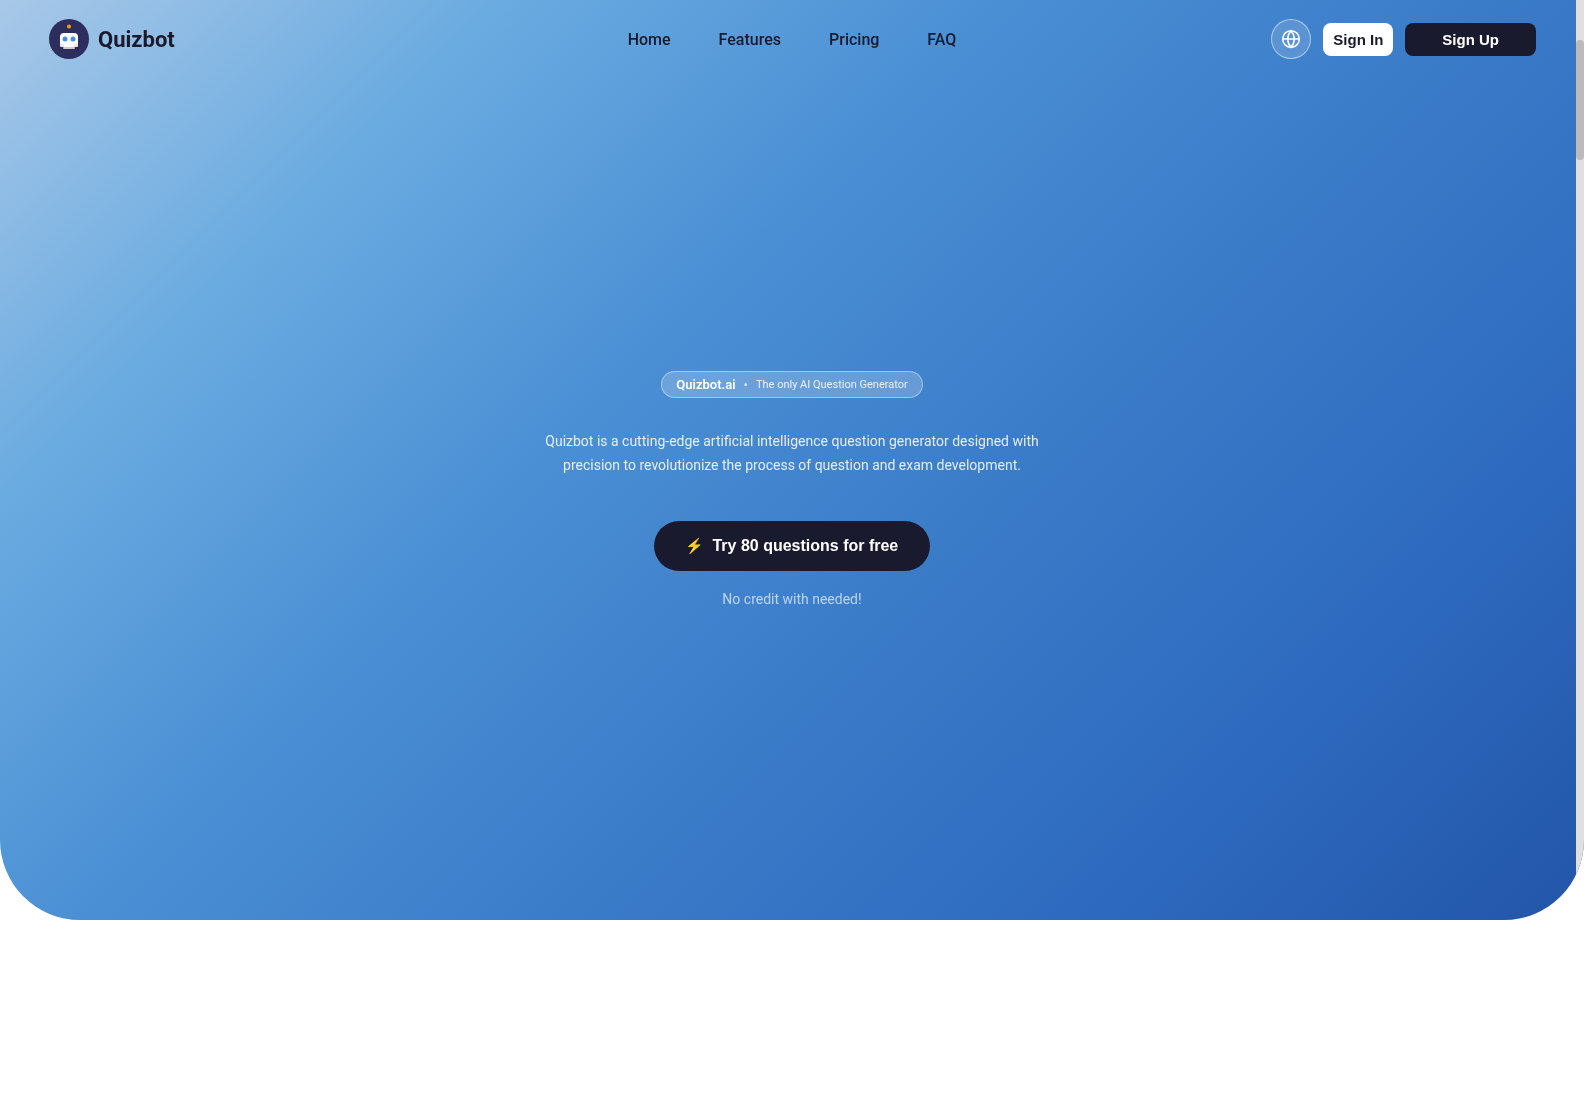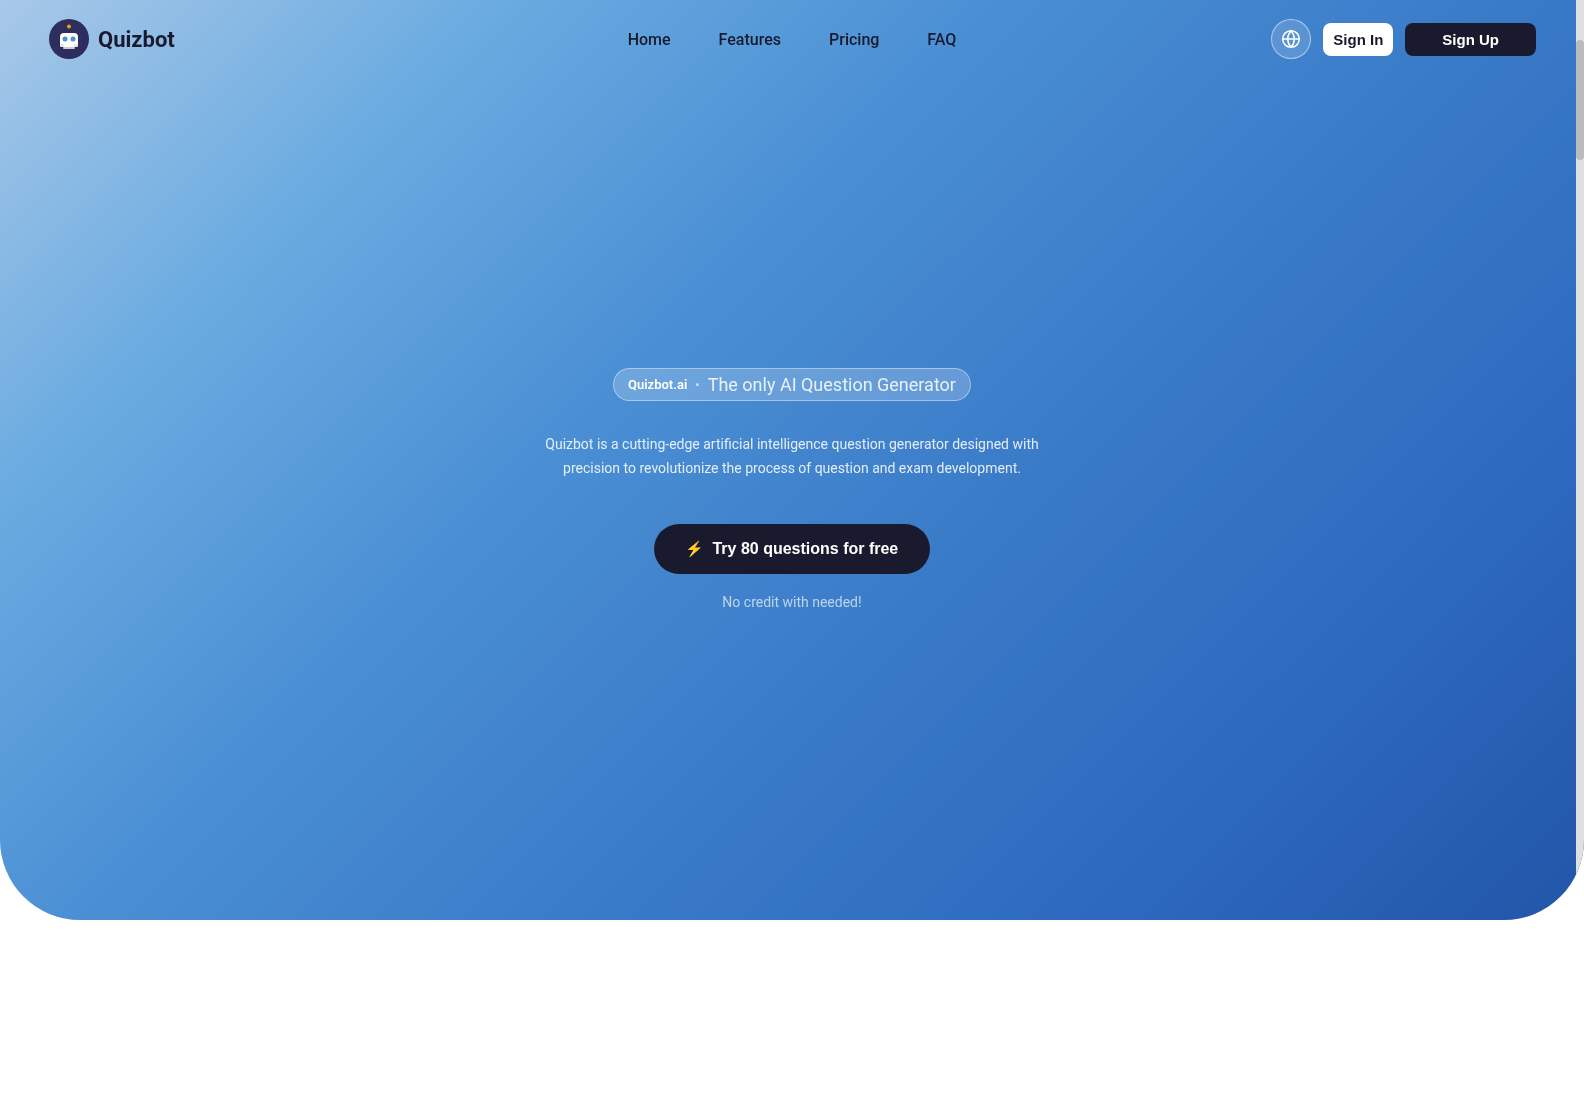--- a/index.html
+++ b/index.html
@@ -142,21 +142,21 @@
       font-weight: 600;
     }
 
     .badge-dot {
       color: rgba(255,255,255,0.7);
       font-size: 13px;
     }
 
     .badge-subtitle {
       color: rgba(255,255,255,0.85);
-      font-size: 18px;
+      font-size: 11px;
       text-align: right;
     }
 
     .hero-title {
       font-size: 108px;
       font-weight: 800;
       color: white;
       line-height: 1.0;
       letter-spacing: -2px;
       margin-bottom: 40px;

